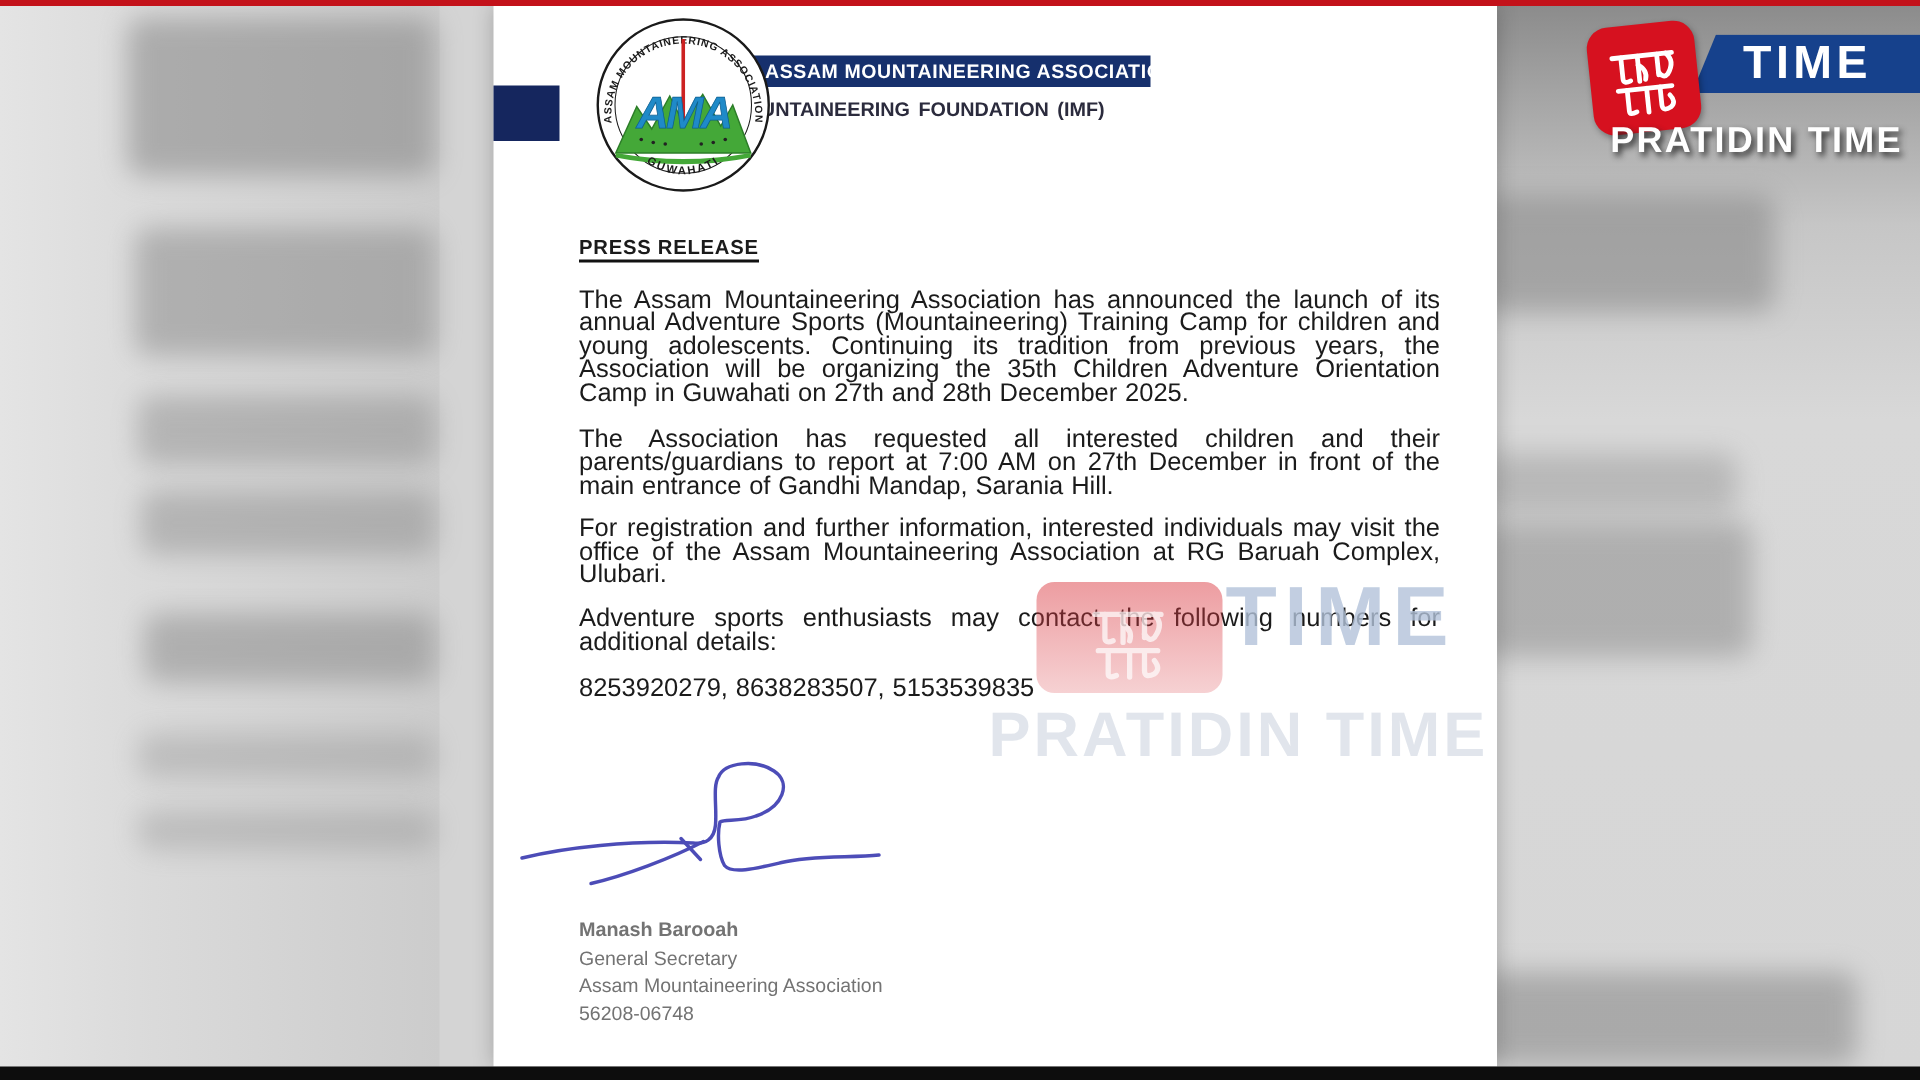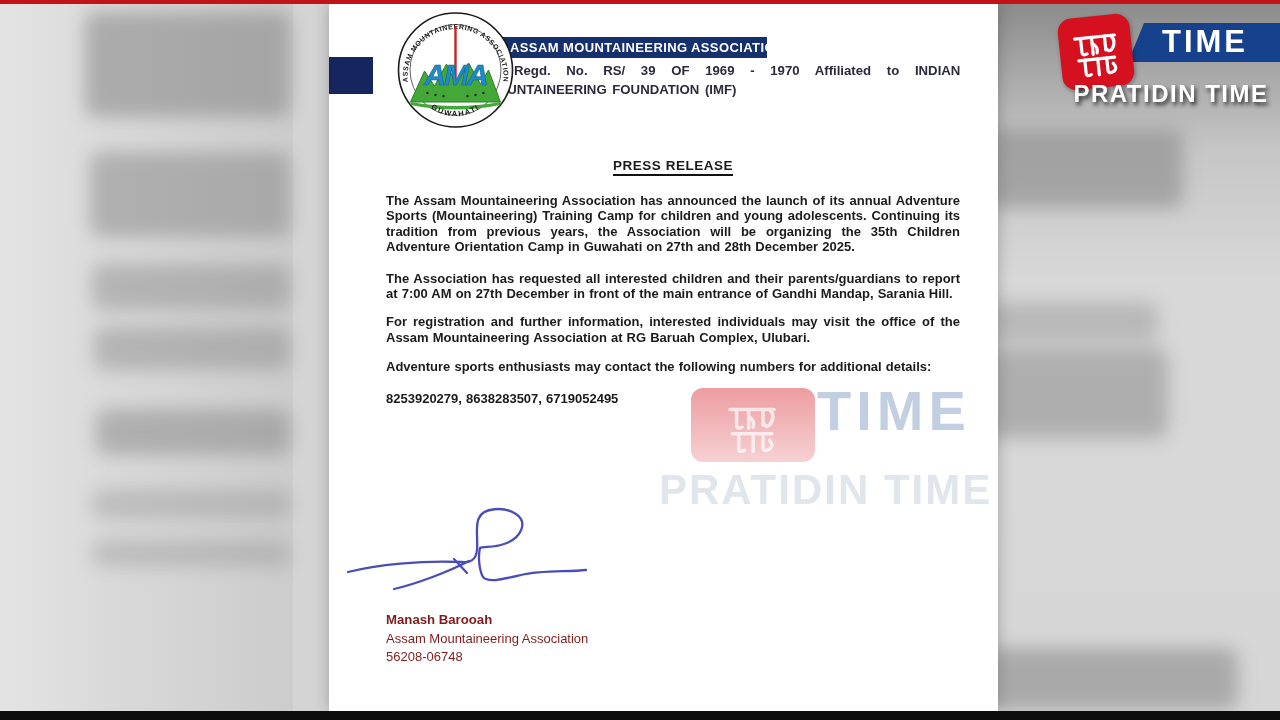--- a/index.html
+++ b/index.html
@@ -21,31 +21,31 @@
   .band span{display:block;color:#ffffff;font-weight:bold;font-size:13px;line-height:21px;
              letter-spacing:.4px;padding-left:22px;white-space:nowrap;}
   .regd{position:absolute;left:157px;top:58px;width:532px;z-index:1;color:#2b2b3d;
         font-weight:bold;font-size:13.2px;line-height:17px;}
   .regd1{text-indent:28px;word-spacing:12px;white-space:nowrap;}
   .regd2{margin-top:2px;word-spacing:2px;white-space:nowrap;}
   .ama-logo{position:absolute;left:64px;top:5px;width:125px;height:123px;z-index:2;}
 
   
   .column{position:absolute;left:57px;top:152px;width:574px;color:#1b1b1b;}
-  .pr-title-wrap{text-align:center;}
+  .pr-title-wrap{text-align:left;}
   .pr-title{display:inline-block;font-weight:bold;font-size:13.5px;letter-spacing:.5px;
             border-bottom:2px solid #111;padding-bottom:1px;}
-  .column p{margin:0;font-size:13px;line-height:15.4px;text-align:justify;word-spacing:.5px;font-weight:bold;}
+  .column p{margin:0;font-size:17px;line-height:15.4px;text-align:justify;word-spacing:.5px;}
   .mt-a{margin-top:17px !important;} .mt-b{margin-top:18px !important;}
   .mt-c{margin-top:15px !important;} .mt-d{margin-top:16px !important;}
   .mt-e{margin-top:13px !important;} .mt-f{margin-top:14px !important;}
   .mt-g{margin-top:16px !important;}
 
   .signature-svg{position:absolute;left:7px;top:498px;width:265px;height:112px;}
-  .sig-block{position:absolute;left:57px;top:607px;font-size:13px;line-height:18.5px;color:#7f1d1d;}
+  .sig-block{position:absolute;left:57px;top:607px;font-size:13px;line-height:18.5px;color:#737373;}
   .sig-name{font-weight:bold;font-size:13.2px;}
 
   
   .watermark{position:absolute;left:0;top:0;width:689px;height:707px;pointer-events:none;z-index:3;}
   .wm-tile{position:absolute;left:362px;top:384px;width:124px;height:74px;border-radius:12px;
            background:linear-gradient(180deg,rgba(217,50,58,.48),rgba(223,90,96,.28));}
   .wm-tile svg{position:absolute;left:28px;top:4px;width:66px;height:66px;opacity:.7;}
   .wm-time{position:absolute;left:488px;top:374px;font-size:56px;font-weight:bold;
            letter-spacing:5px;color:#b3c3da;opacity:.8;}
   .wm-caption{position:absolute;left:330px;top:462px;font-size:42px;font-weight:bold;
@@ -89,21 +89,20 @@
 
   <div class="doc">
 
     <div class="navy-block"></div>
 
     <div class="band">
       <span>ASSAM MOUNTAINEERING ASSOCIATION</span>
     </div>
 
     <div class="regd">
-      <div class="regd1">Regd. No. RS/ 39 OF 1969 - 1970 Affiliated to INDIAN</div>
       <div class="regd2">MOUNTAINEERING FOUNDATION (IMF)</div>
     </div>
 
     <svg class="ama-logo" viewBox="0 0 124 123">
       <defs>
         <path id="arcT" d="M 14.5 75 A 48 48 0 1 1 109.5 75" fill="none"></path>
         <path id="arcB" d="M 24 83 A 42 42 0 0 0 100 83" fill="none"></path>
       </defs>
       <circle cx="62" cy="61" r="57" fill="#ffffff" stroke="#1a1a1a" stroke-width="1.6"></circle>
       <circle cx="62" cy="61" r="45.5" fill="#ffffff" stroke="#1a1a1a" stroke-width="0.7"></circle>
@@ -126,33 +125,34 @@
     </svg>
 
     <div class="column">
       <div class="pr-title-wrap">
         <span class="pr-title">PRESS RELEASE</span>
       </div>
       <p class="mt-a">The Assam Mountaineering Association has announced the launch of its annual Adventure Sports (Mountaineering) Training Camp for children and young adolescents. Continuing its tradition from previous years, the Association will be organizing the 35th Children Adventure Orientation Camp in Guwahati on 27th and 28th December 2025.</p>
       <p class="mt-d">The Association has requested all interested children and their parents/guardians to report at 7:00 AM on 27th December in front of the main entrance of Gandhi Mandap, Sarania Hill.</p>
       <p class="mt-e">For registration and further information, interested individuals may visit the office of the Assam Mountaineering Association at RG Baruah Complex, Ulubari.</p>
       <p class="mt-f">Adventure sports enthusiasts may contact the following numbers for additional details:</p>
-      <p class="mt-g">8253920279, 8638283507, 6719052495</p>
+      <p class="mt-g">8253920279, 8638283507, 5153539835</p>
     </div>
 
     <svg class="signature-svg" viewBox="0 0 265 112">
       <g fill="none" stroke="#3434ae" stroke-width="2.3" stroke-linecap="round" stroke-linejoin="round" opacity="0.88">
         <path d="M 12 70 C 40 63, 85 58, 126 60 C 134 61, 140 58, 141 48 C 142 36, 139 22, 143 16 C 147 6, 168 4, 180 12 C 192 20, 186 36, 168 42 C 158 46, 147 44, 144 46 C 142 54, 143 68, 147 75 C 152 81, 168 77, 185 73 C 205 68, 232 70, 250 68"></path>
         <path d="M 58 87 C 80 82, 112 70, 133 59"></path>
         <path d="M 118 57 L 131 71"></path>
       </g>
     </svg>
 
     <div class="sig-block">
       <div class="sig-name">Manash Barooah</div>
+      <div>General Secretary</div>
       <div>Assam Mountaineering Association</div>
       <div>56208-06748</div>
     </div>
 
     <div class="watermark">
       <div class="wm-tile">
         <svg viewBox="0 0 60 60">
           <g fill="none" stroke="#ffffff" stroke-width="3.2" stroke-linecap="round">
             <path d="M10 16 H50"></path>
               <path d="M16 16 V30 Q16 34 21 32"></path>

